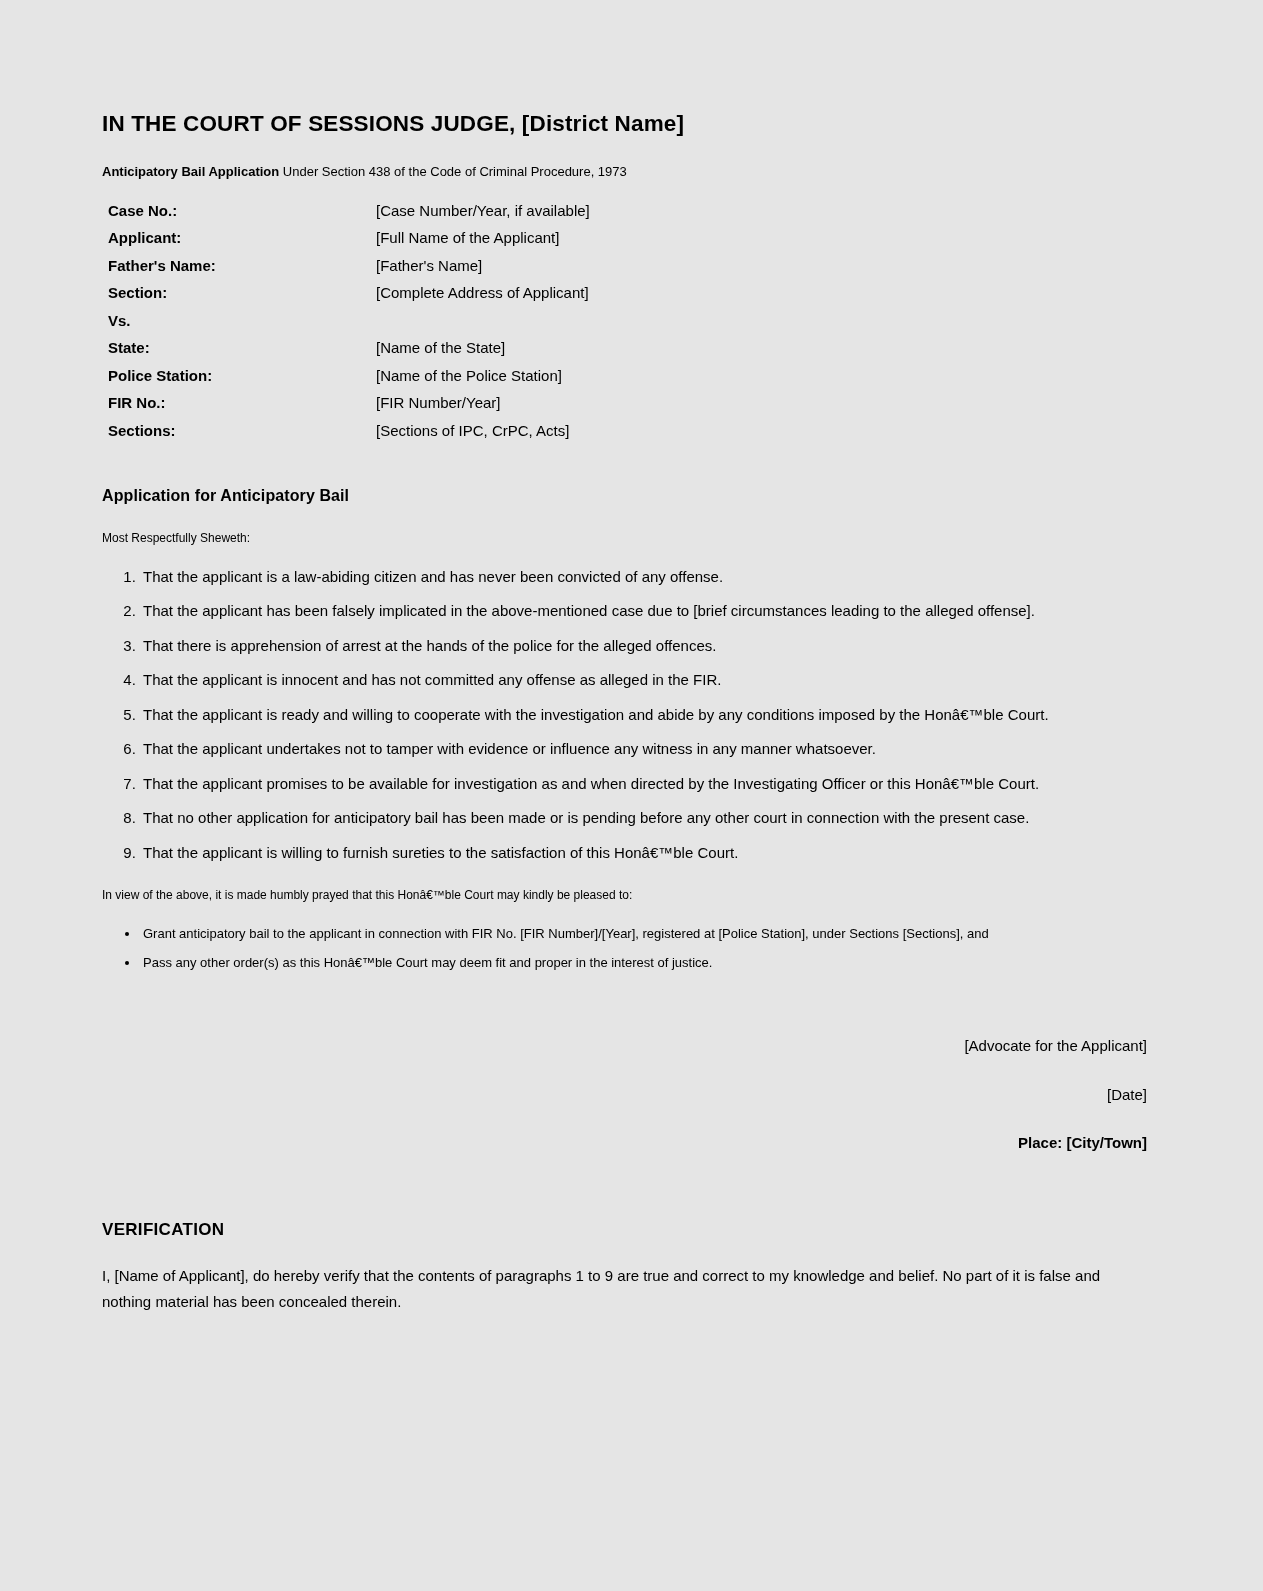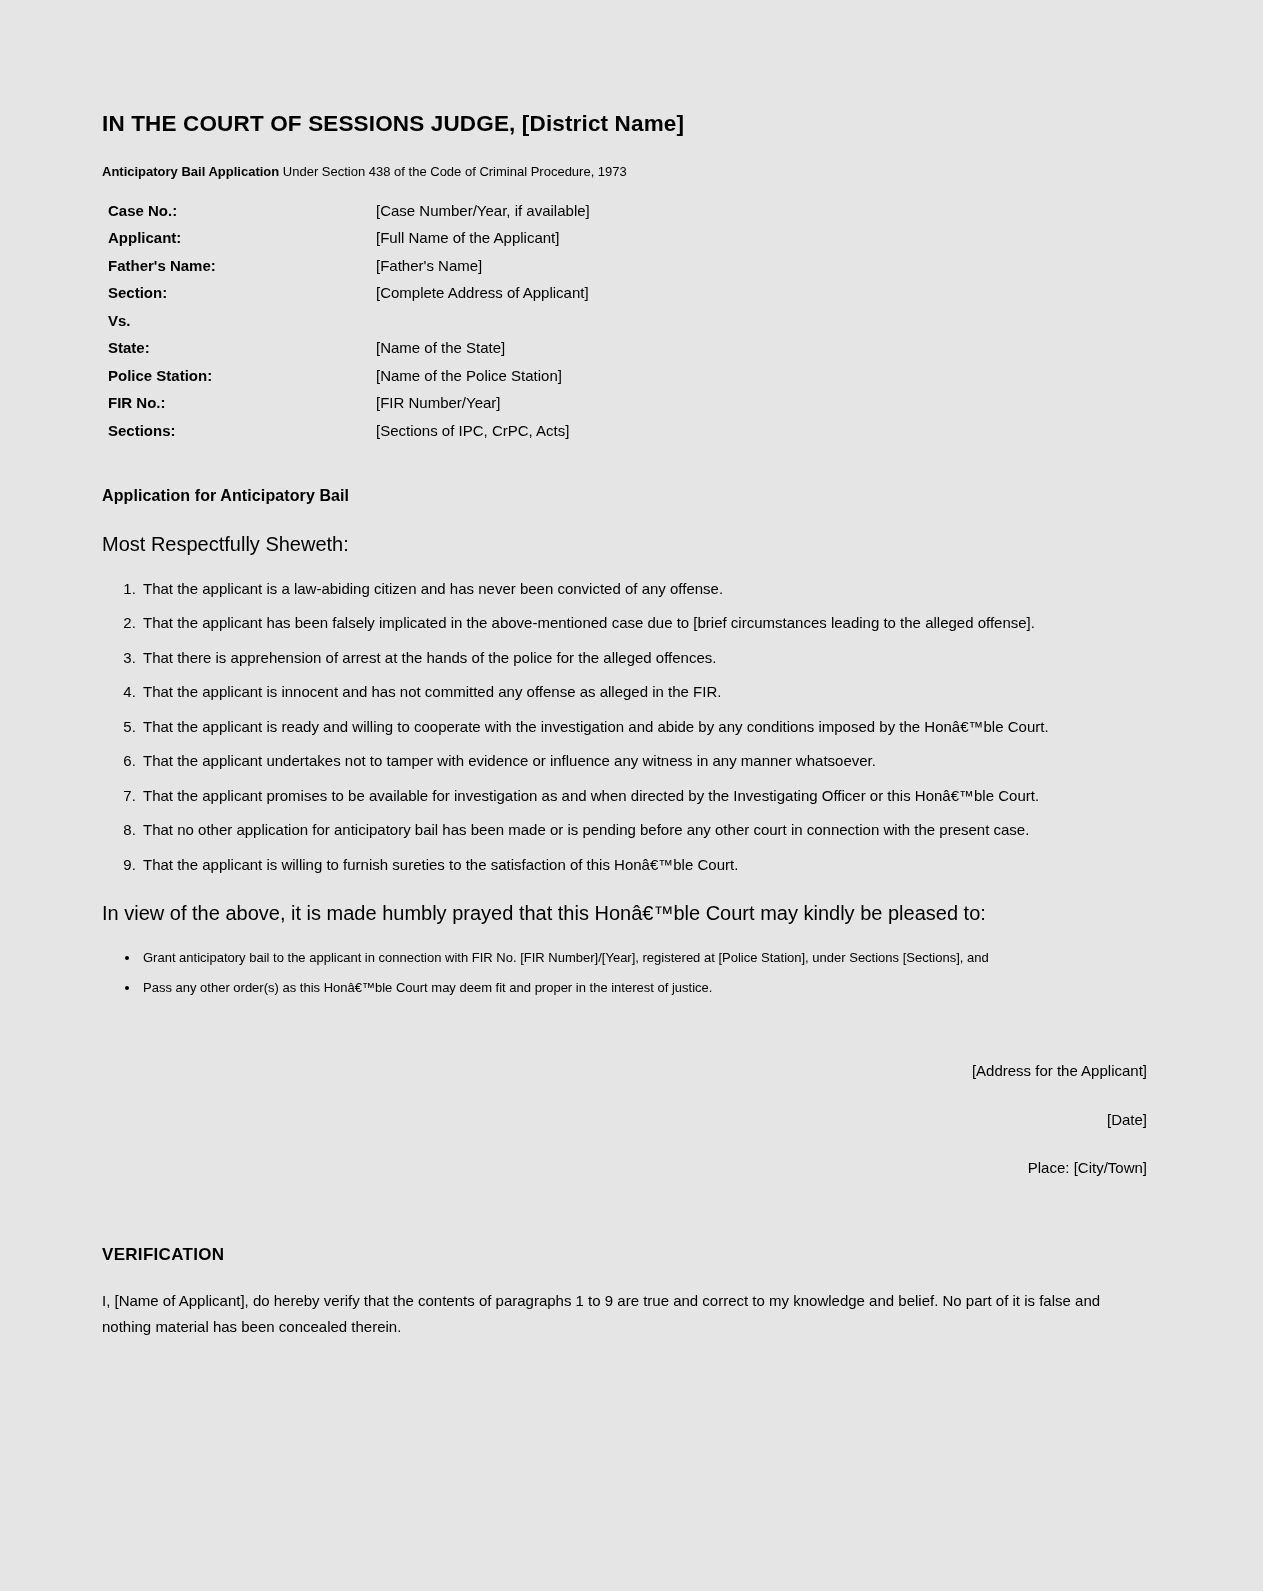--- a/index.html
+++ b/index.html
@@ -89,21 +89,21 @@
     font-weight: bold;
     padding-left: 6px;
     white-space: nowrap;
   }
   table.particulars td.value {
     font-weight: normal;
   }
 
   
   p.body {
-    font-size: 20px;
+    font-size: 12px;
     line-height: 1.55;
     margin: 22px 0 0 0;
     color: #000;
   }
   p.verify-body {
     font-size: 15px;
     line-height: 1.75;
     margin: 22px 0 0 0;
     color: #000;
   }
@@ -138,20 +138,21 @@
     margin-top: 62px;
     text-align: right;
     font-size: 15px;
   }
   .signature-block .sig-line {
     line-height: 1.3;
     margin-bottom: 29px;
   }
   .signature-block .sig-line:last-child {
     margin-bottom: 16px;
+    font-weight: bold;
   }
 
   .verification-block {
     margin-top: 66px;
   }
 </style>
 </head>
 <body>
 
 <div class="page">
@@ -219,21 +220,21 @@
     </ol>
 
     <p class="body">In view of the above, it is made humbly prayed that this Honâ€™ble Court may kindly be pleased to:</p>
 
     <ul class="prayer">
       <li>Grant anticipatory bail to the applicant in connection with FIR No. [FIR Number]/[Year], registered at [Police Station], under Sections [Sections], and</li>
       <li>Pass any other order(s) as this Honâ€™ble Court may deem fit and proper in the interest of justice.</li>
     </ul>
 
     <div class="signature-block">
-      <div class="sig-line">[Address for the Applicant]</div>
+      <div class="sig-line">[Advocate for the Applicant]</div>
       <div class="sig-line">[Date]</div>
       <div class="sig-line">Place: [City/Town]</div>
     </div>
 
     <div class="verification-block">
       <h2 class="verify-title">VERIFICATION</h2>
       <p class="verify-body">I, [Name of Applicant], do hereby verify that the contents of paragraphs 1 to 9 are true and correct to my knowledge and belief. No part of it is false and nothing material has been concealed therein.</p>
     </div>
 
   </div>

